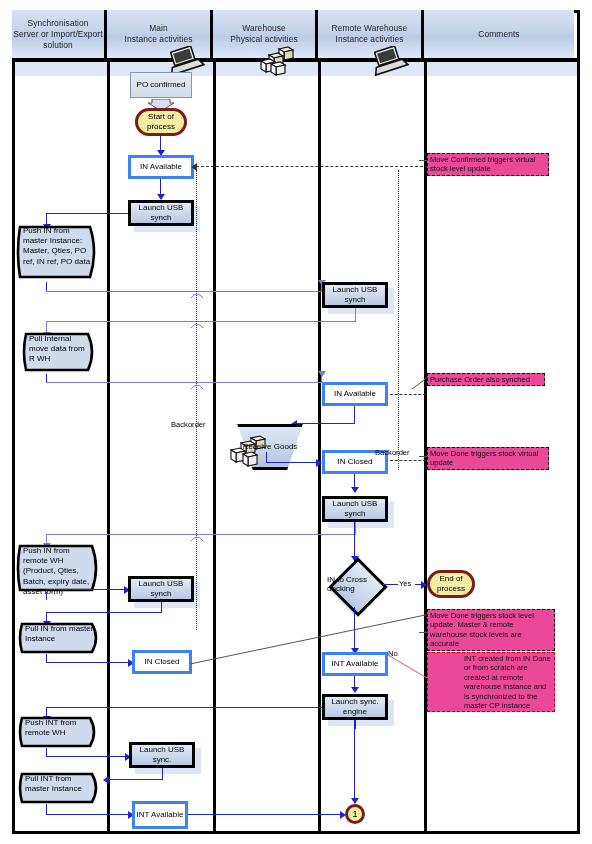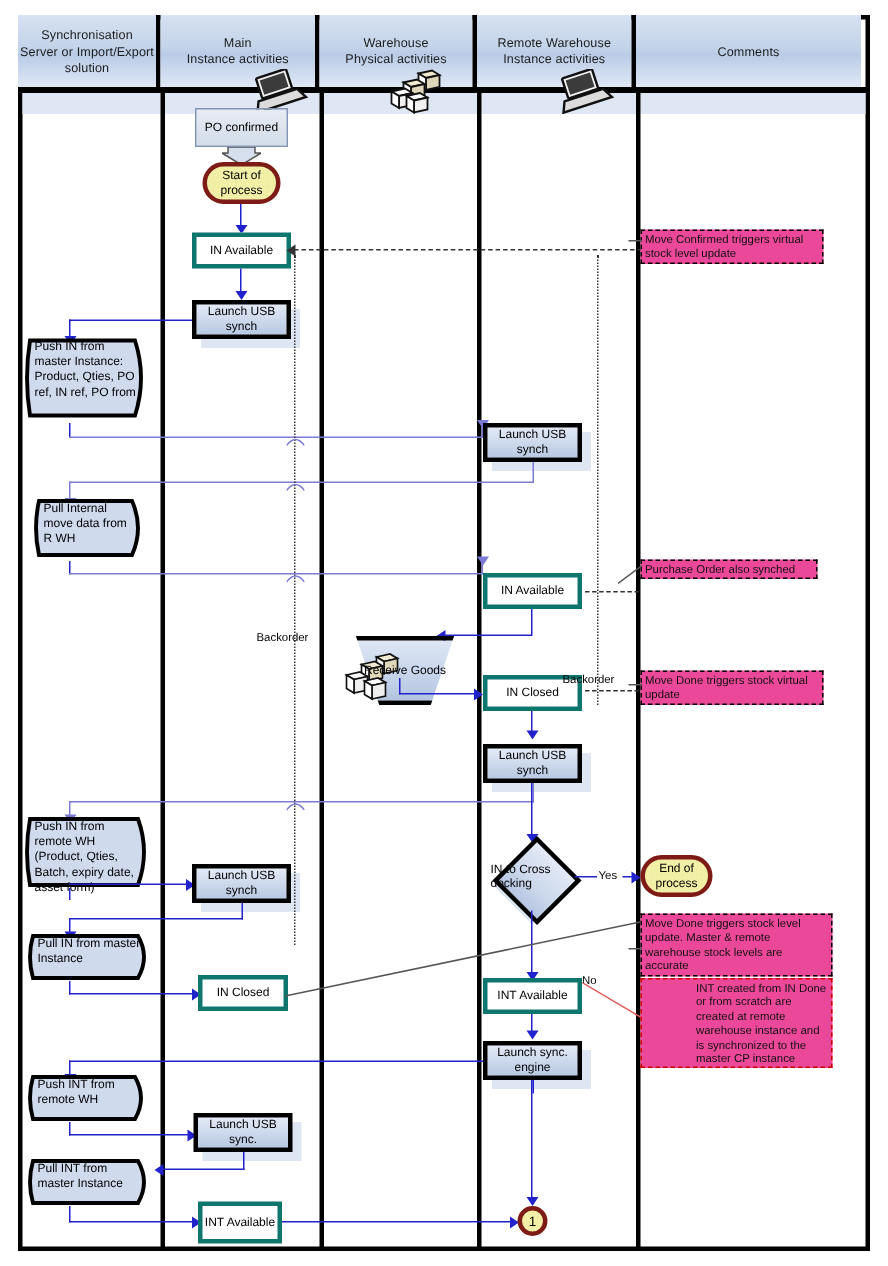--- a/index.html
+++ b/index.html
@@ -20,21 +20,21 @@
   
   .lane-div{position:absolute;top:62px;width:3px;background:#000;height:772px;}
 
   
   .lane-strip{position:absolute;top:62px;height:14px;background:#dfe7f4;}
 
   
   .sh{position:absolute;box-sizing:border-box;display:flex;align-items:center;justify-content:center;text-align:center;font-size:8px;line-height:10px;color:#000;}
 
   
-  .state{border:3px solid #0f766e;background:#fff;font-size:8px;}
+  .state{border:3px solid #3b82f6;background:#fff;font-size:8px;}
 
   
   .proc{border:3px solid #000;background:linear-gradient(180deg,#e3eaf6 0%,#cdd9ec 50%,#b9c9e3 100%);}
   .proc-shadow{position:absolute;background:#dfe6f3;z-index:0;}
 
   
   .docbox{border:1px solid #8196b4;background:linear-gradient(180deg,#e7ecf4 0%,#d3dce9 100%);font-size:8px;}
 
   
   .term{border:3px solid #7d1b16;background:#f2f0a8;border-radius:16px;font-size:8px;line-height:10px;
@@ -206,21 +206,21 @@
 
   <div class="ln h" style="left:46px;top:213px;width:84px;"></div>
   <div class="ln v" style="left:46px;top:213px;height:13px;"></div>
   <div class="arw down" style="left:43px;top:224px;"></div>
 
   <div class="tape" style="left:14px;top:222px;width:90px;height:60px;">
     <svg width="90" height="60" viewBox="0 0 90 60">
       <path d="M6 5 Q2 30 6 55 L76 55 Q84 30 76 5 Z" fill="#cfdaed" stroke="#000" stroke-width="2.6"></path>
     </svg>
     <div class="tlabel">
-      <span>Push IN from master Instance: Product, Qties, PO ref, IN ref, PO from</span>
+      <span>Push IN from master Instance: Master, Qties, PO ref, IN ref, PO data</span>
     </div>
   </div>
   <div class="ln v" style="left:46px;top:282px;height:10px;"></div>
   <div class="ln h lav" style="left:46px;top:291px;width:276px;"></div>
   <div class="ln v lav" style="left:321px;top:282px;height:10px;"></div>
   <div class="arw lav down" style="left:318px;top:280px;"></div>
 
   <div class="proc-shadow" style="left:328px;top:288px;width:66px;height:26px;"></div>
   <div class="sh proc" style="left:322px;top:282px;width:66px;height:26px;z-index:2;">
     <span><span>Launch USB synch</span></span>

